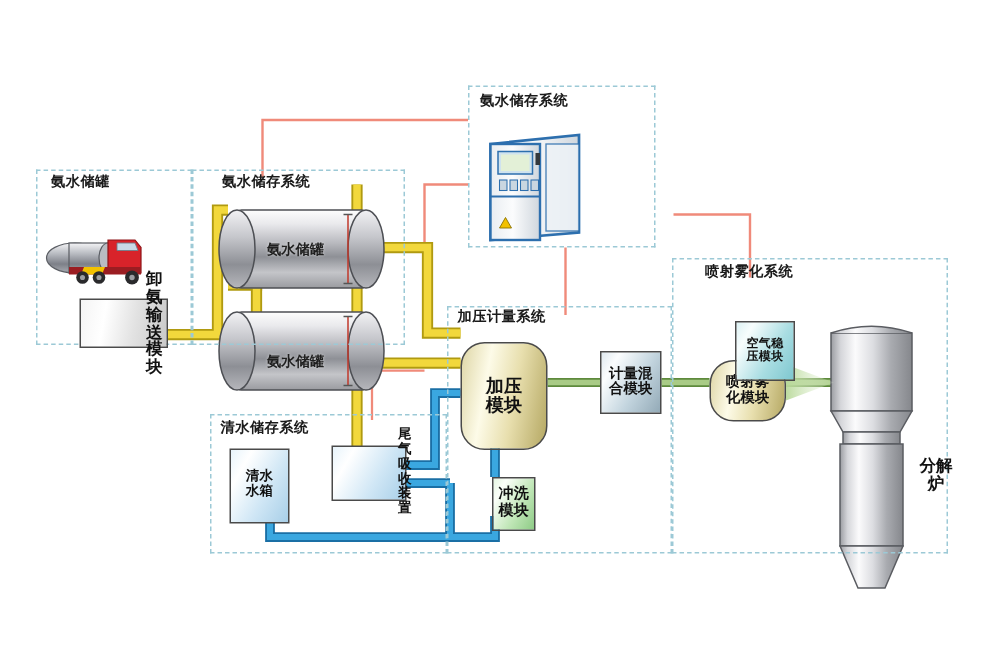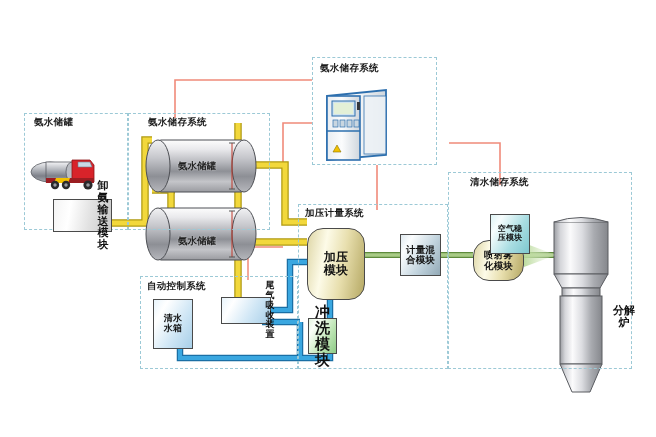--- a/index.html
+++ b/index.html
@@ -259,50 +259,50 @@
   <div class="group-box" style="left:24px;top:113px;width:104px;height:117px;"></div>
   <div class="group-label" style="left:34px;top:117px;">氨水储罐</div>
 
   <div class="group-box" style="left:128px;top:113px;width:142px;height:117px;"></div>
   <div class="group-label" style="left:134px;top:117px;padding-left:14px;">氨水储存系统</div>
 
   <div class="group-box" style="left:312px;top:57px;width:125px;height:108px;"></div>
   <div class="group-label" style="left:320px;top:63px;">氨水储存系统</div>
 
   <div class="group-box" style="left:298px;top:204px;width:150px;height:165px;"></div>
-  <div class="group-label" style="left:305px;top:208px;">加压计量系统</div>
+  <div class="group-label" style="left:305px;top:208px;font-family:Liberation Serif, serif;">加压计量系统</div>
 
   <div class="group-box" style="left:448px;top:172px;width:184px;height:197px;"></div>
-  <div class="group-label" style="left:470px;top:177px;">清水储存系统</div>
+  <div class="group-label" style="left:470px;top:177px;">喷射雾化系统</div>
 
   <div class="group-box" style="left:140px;top:276px;width:158px;height:93px;"></div>
-  <div class="group-label" style="left:147px;top:281px;">自动控制系统</div>
+  <div class="group-label" style="left:147px;top:281px;">清水储存系统</div>
 
   <div class="mod mod-grey" style="left:53px;top:199px;width:59px;height:33px;font-size:11px;padding-left:41px;">卸氨输
 送模块</div>
 
   <div class="mod mod-gold" style="left:307px;top:228px;width:58px;height:72px;font-size:12px;">加压
 模块</div>
 
   <div class="mod mod-gold" style="left:473px;top:240px;width:51px;height:41px;font-size:9.5px;">喷射雾
 化模块</div>
 
   <div class="mod mod-steelblue" style="left:400px;top:234px;width:41px;height:42px;font-size:9.5px;">计量混
 合模块</div>
 
   <div class="mod mod-cyan" style="left:478px;top:214px;width:40px;height:40px;font-size:8px;margin-left:12px;">空气稳
 压模块</div>
 
   <div class="mod mod-blue" style="left:153px;top:299px;width:40px;height:50px;font-size:9px;">清水
 水箱</div>
 
-  <div class="mod mod-blue" style="left:221px;top:297px;width:41px;height:27px;font-size:9px;padding-left:48px;">尾气吸
+  <div class="mod mod-blue" style="left:221px;top:297px;width:41px;height:37px;font-size:9px;padding-left:48px;">尾气吸
 收装置</div>
 
-  <div class="mod mod-green" style="left:308px;top:318px;width:29px;height:36px;font-size:15px;">冲洗
+  <div class="mod mod-green" style="left:328px;top:318px;width:29px;height:36px;font-size:10px;">冲洗
 模块</div>
 
   <div class="tank-label" style="left:178px;top:160px;">氨水储罐</div>
   <div class="tank-label" style="left:178px;top:235px;">氨水储罐</div>
 
   <div class="furnace-label" style="left:566px;top:305px;width:30px;margin-left:43px;">分解
 炉</div>
 
 </div>
 

